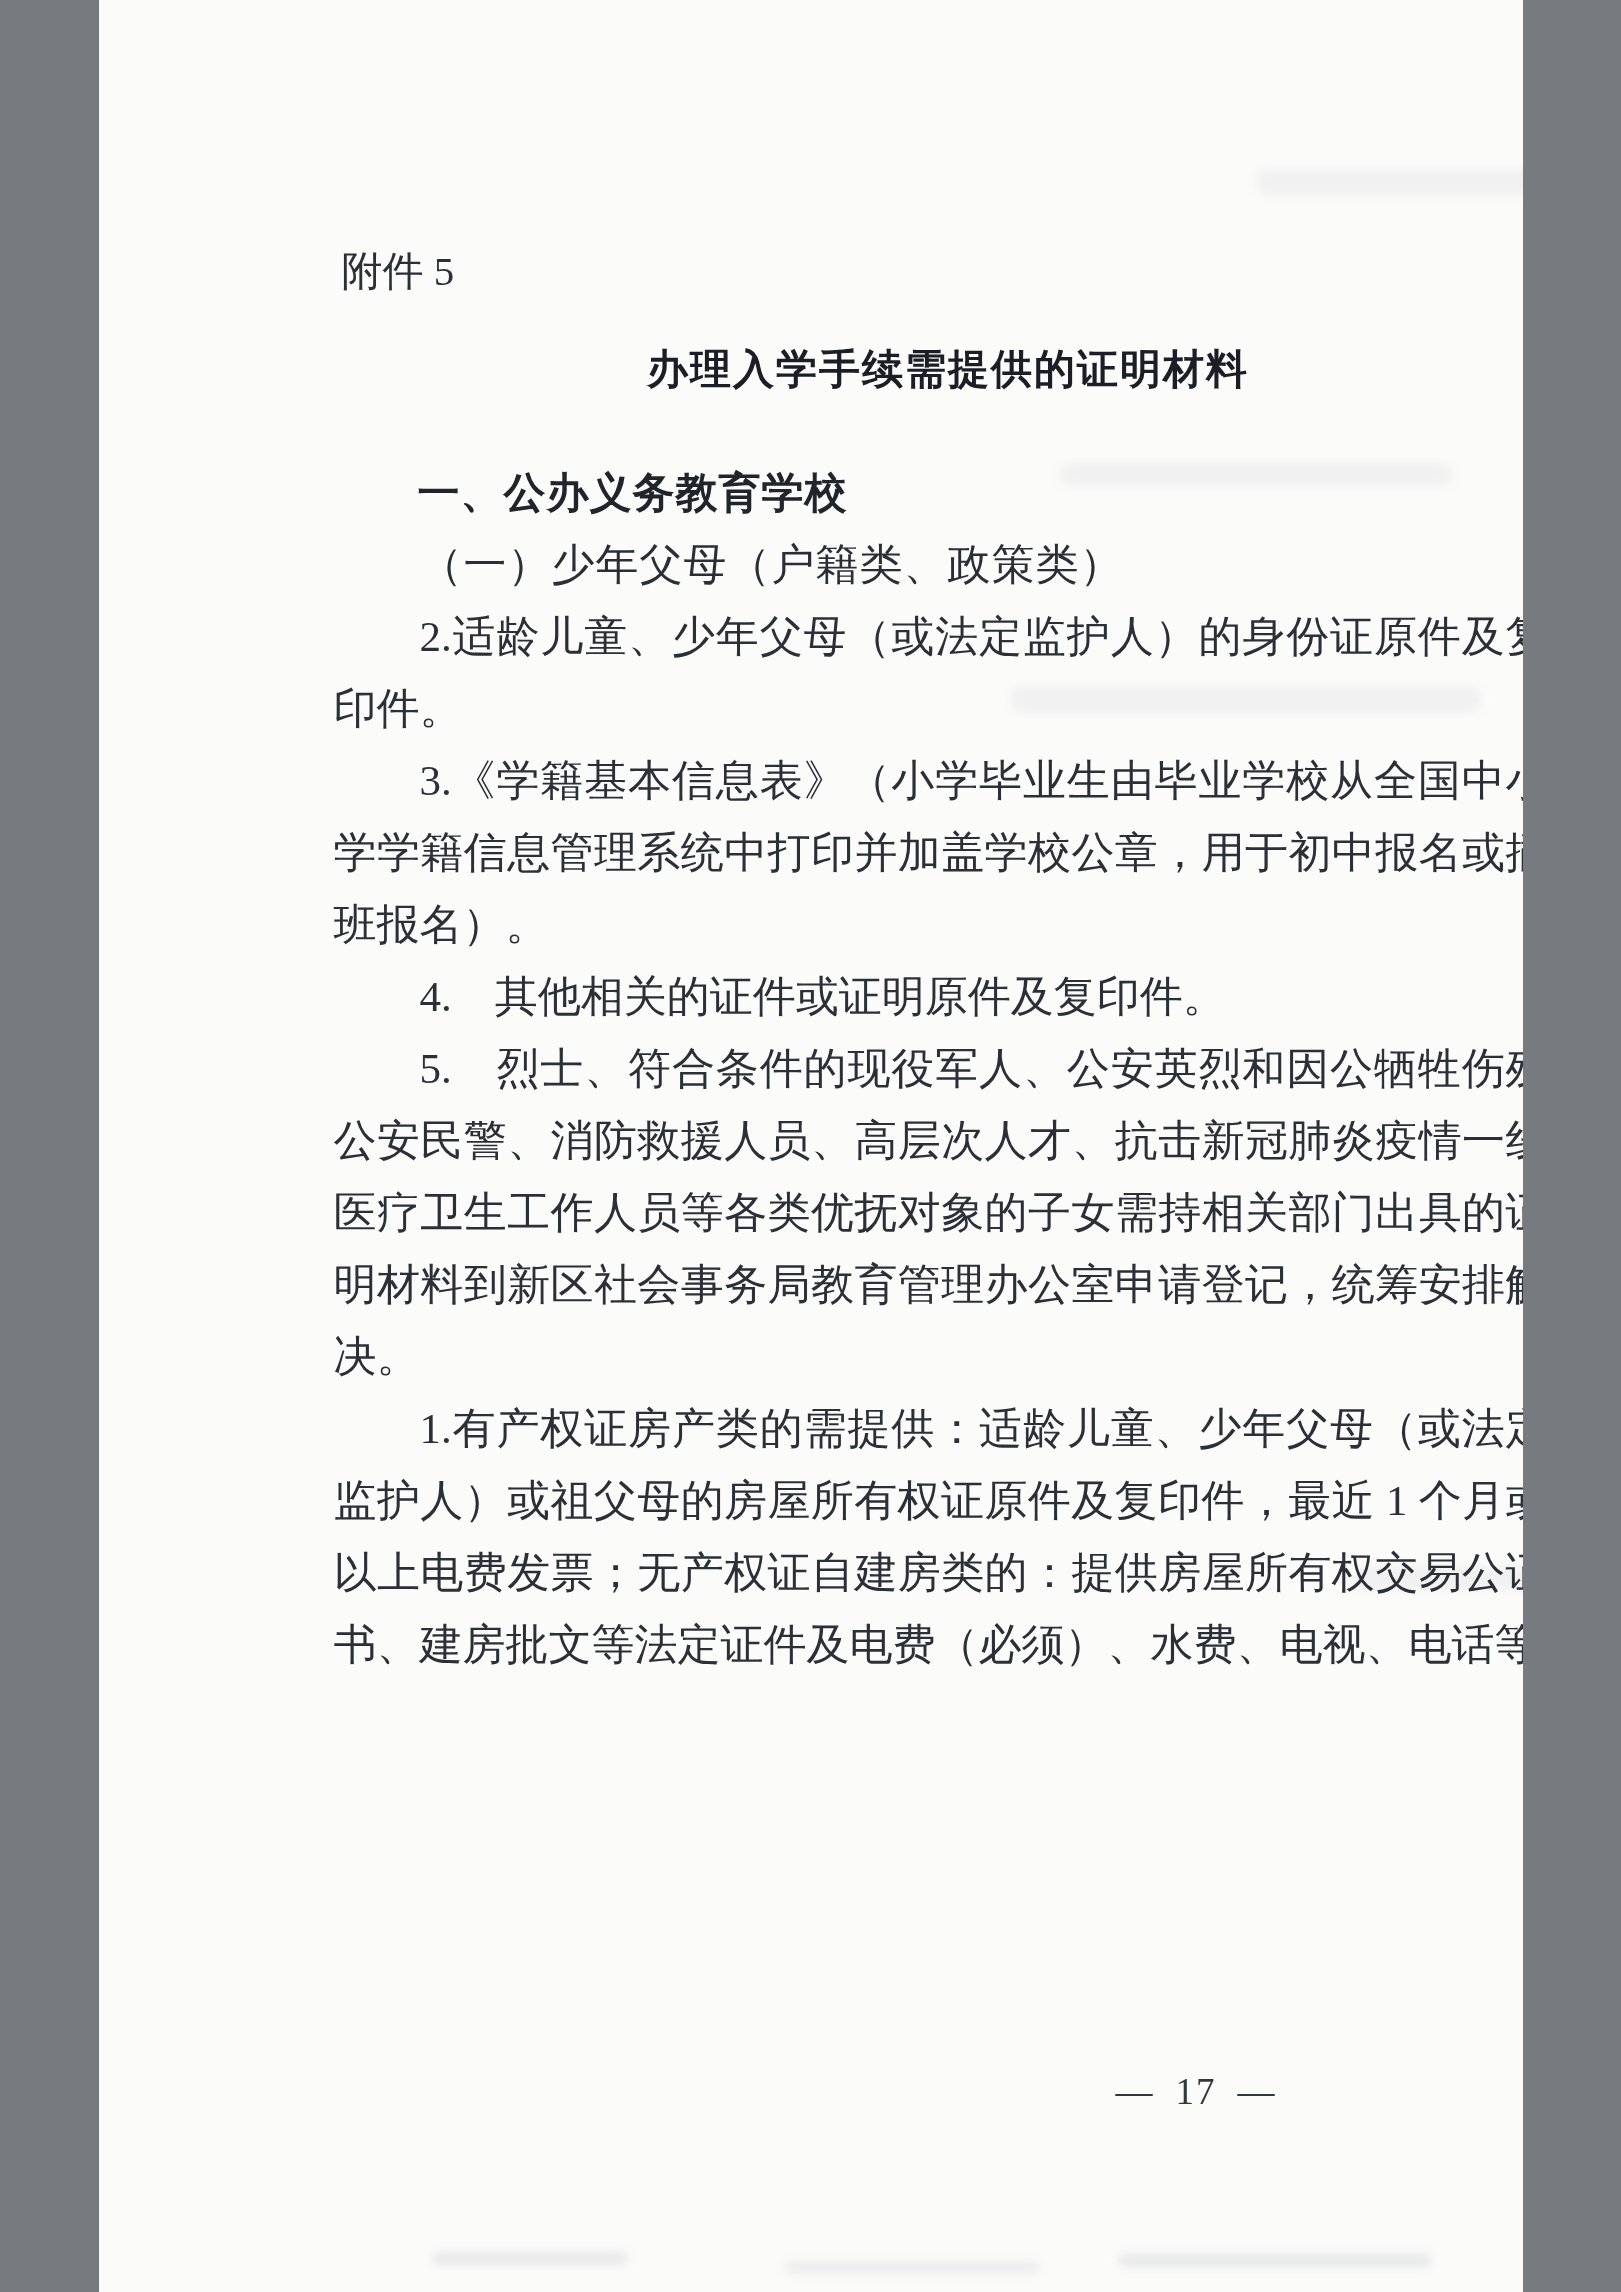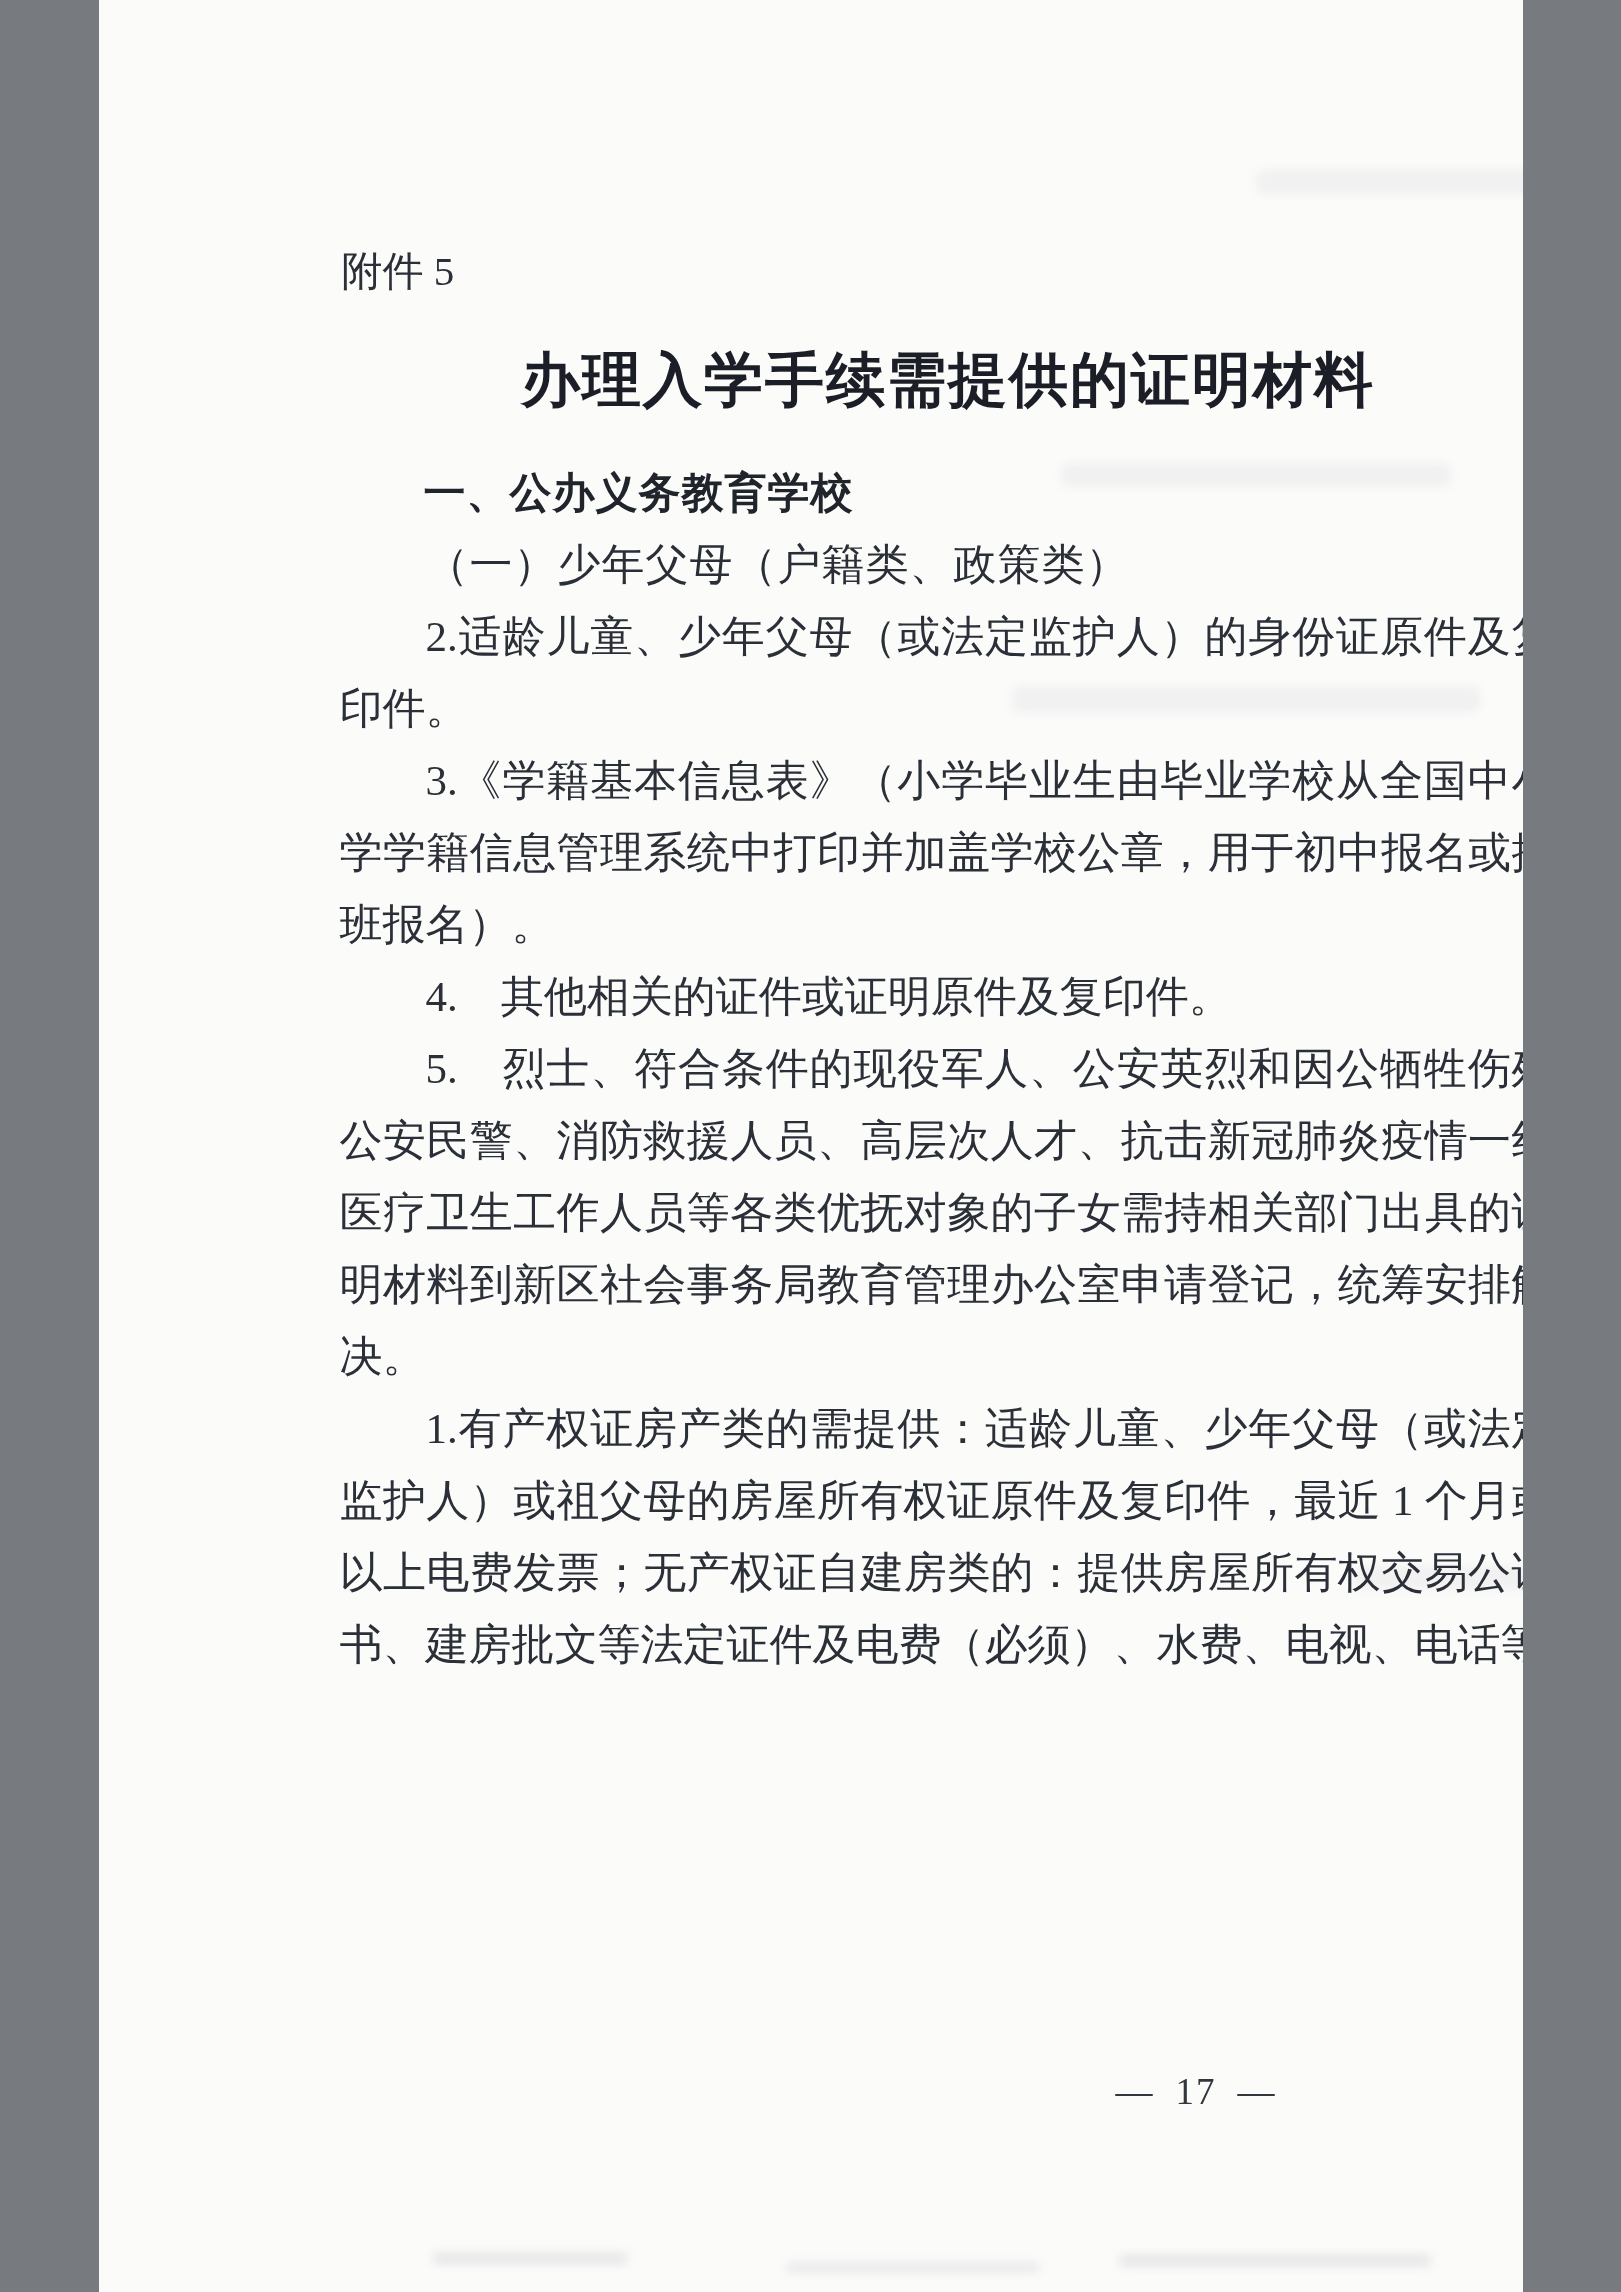--- a/index.html
+++ b/index.html
@@ -41,30 +41,30 @@
     line-height: 1.1;
     color: #2b2f37;
   }
   .doc-title {
     position: absolute;
     top: 345px;
     left: 242px;
     width: 1215px;
     margin: 0;
     text-align: center;
-    font-size: 59px;
+    font-size: 41px;
     font-weight: 700;
     letter-spacing: 2px;
     line-height: 1.2;
     color: #1b1e26;
   }
   .content {
     position: absolute;
     top: 457px;
-    left: 241px;
+    left: 235px;
     width: 1215px;
     font-size: 43px;
     text-align: justify;
   }
   .content h2,
   .content p {
     margin: 0;
     line-height: 72px;
     text-indent: 2em;
   }

